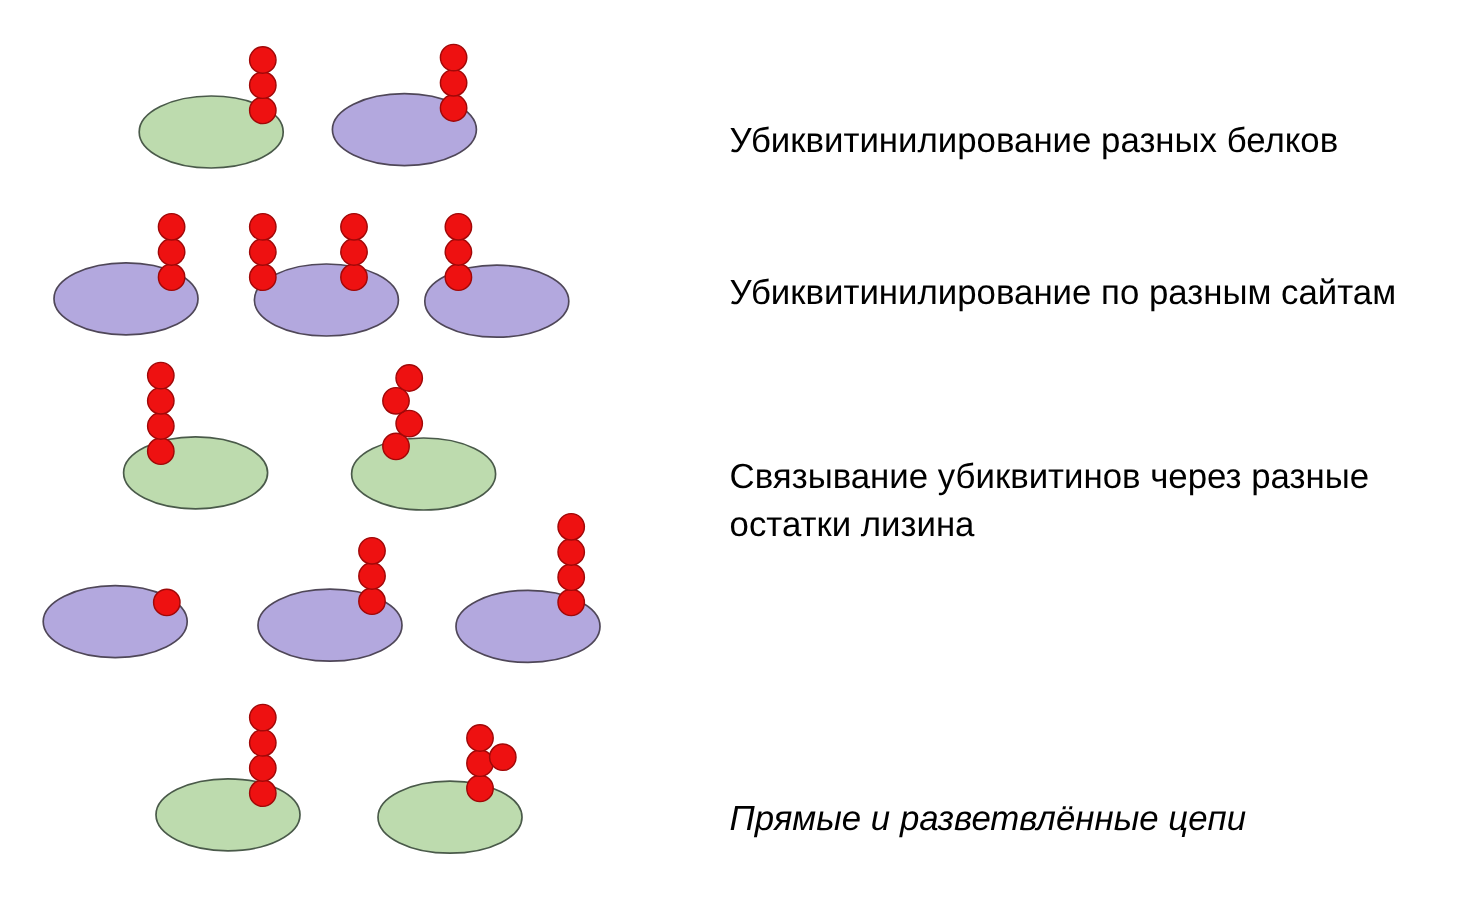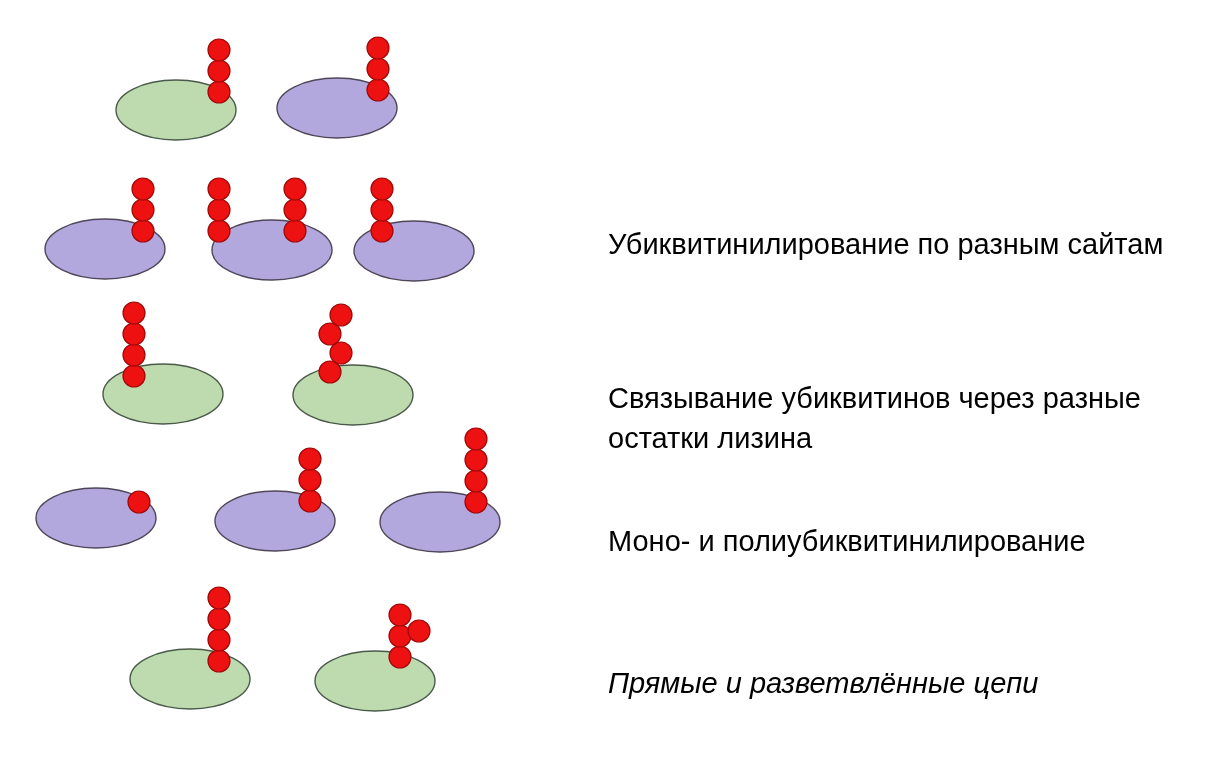--- a/index.html
+++ b/index.html
@@ -165,20 +165,20 @@
               <circle cx="400" cy="636" r="11" fill="#EE1111" stroke="#A00808" stroke-width="1.2"></circle>
               <circle cx="400" cy="615" r="11" fill="#EE1111" stroke="#A00808" stroke-width="1.2"></circle>
               <circle cx="419" cy="631" r="11" fill="#EE1111" stroke="#A00808" stroke-width="1.2"></circle>
             </g>
           </g>
         </g>
       </g>
   </svg>
 
   <div class="legend-layer">
+      <div class="legend-label" style="left: 608px; top: 98px;">Убиквитинилирование разных белков</div>
       <div class="legend-label" style="left: 608px; top: 378px;">Связывание убиквитинов через разные
 остатки лизина</div>
       <div class="legend-label" style="left: 608px; top: 224px;">Убиквитинилирование по разным сайтам</div>
-      <div class="legend-label" style="left: 608px; top: 521px;">Моно- и полиубиквитинилирование</div>
       <div class="legend-label" style="left: 608px; top: 663px; font-style: italic;">Прямые и разветвлённые цепи</div>
     </div>
 
 </div>
 
 </body></html>

